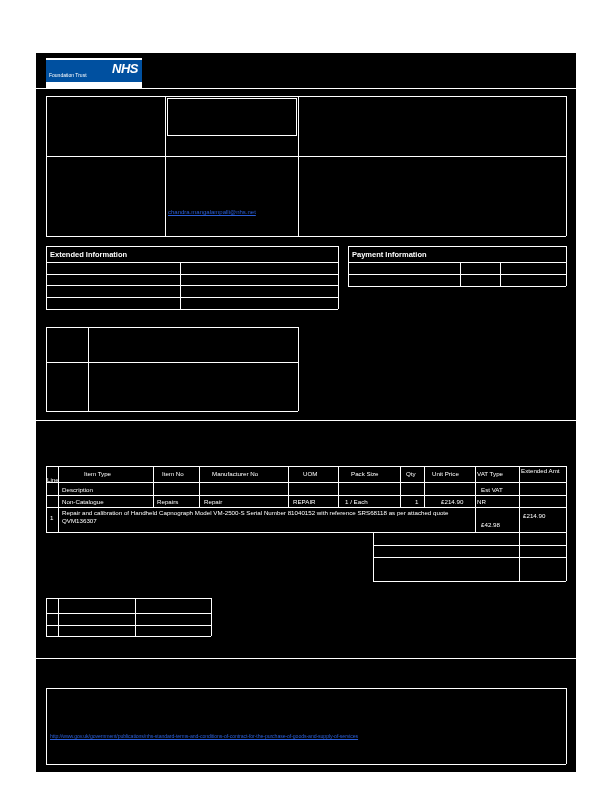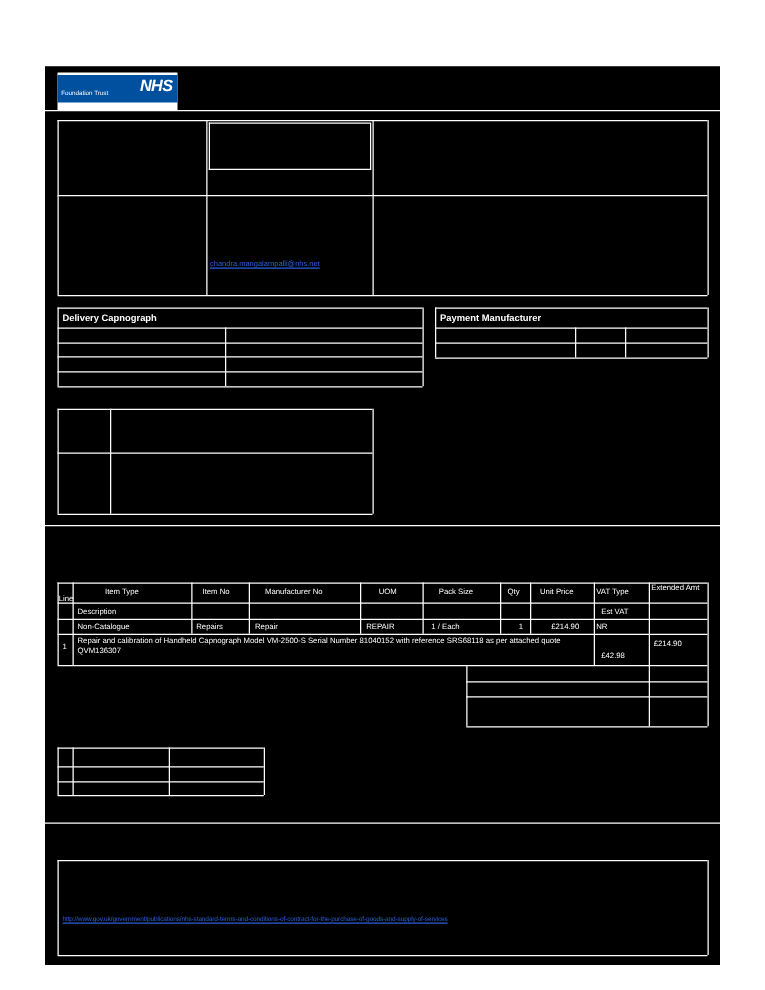--- a/index.html
+++ b/index.html
@@ -139,32 +139,32 @@
   <div class="rule hline" style="left:46px; top:246px; width:292px;"></div>
   <div class="rule hline" style="left:46px; top:262px; width:292px;"></div>
   <div class="rule hline" style="left:46px; top:274px; width:292px;"></div>
   <div class="rule hline" style="left:46px; top:285px; width:292px;"></div>
   <div class="rule hline" style="left:46px; top:297px; width:292px;"></div>
   <div class="rule hline" style="left:46px; top:309px; width:292px;"></div>
   <div class="rule vline" style="left:46px; top:246px; height:63px;"></div>
   <div class="rule vline" style="left:180px; top:262px; height:47px;"></div>
   <div class="rule vline" style="left:338px; top:246px; height:63px;"></div>
 
-  <div class="sect-label" style="left:50px; top:250px;">Delivery Capnograph</div>
+  <div class="sect-label" style="left:50px; top:250px;">Extended Information</div>
 
   <div class="rule hline" style="left:348px; top:246px; width:218px;"></div>
   <div class="rule hline" style="left:348px; top:262px; width:218px;"></div>
   <div class="rule hline" style="left:348px; top:274px; width:218px;"></div>
   <div class="rule hline" style="left:348px; top:286px; width:218px;"></div>
   <div class="rule vline" style="left:348px; top:246px; height:40px;"></div>
   <div class="rule vline" style="left:460px; top:262px; height:24px;"></div>
   <div class="rule vline" style="left:500px; top:262px; height:24px;"></div>
   <div class="rule vline" style="left:566px; top:246px; height:40px;"></div>
 
-  <div class="sect-label" style="left:352px; top:250px;">Payment Manufacturer</div>
+  <div class="sect-label" style="left:352px; top:250px;">Payment Information</div>
 
   <div class="rule hline" style="left:46px; top:327px; width:252px;"></div>
   <div class="rule hline" style="left:46px; top:362px; width:252px;"></div>
   <div class="rule hline" style="left:46px; top:411px; width:252px;"></div>
   <div class="rule vline" style="left:46px; top:327px; height:84px;"></div>
   <div class="rule vline" style="left:88px; top:327px; height:84px;"></div>
   <div class="rule vline" style="left:298px; top:327px; height:84px;"></div>
 
   <div class="rule hline" style="left:36px; top:420px; width:540px;"></div>
 

